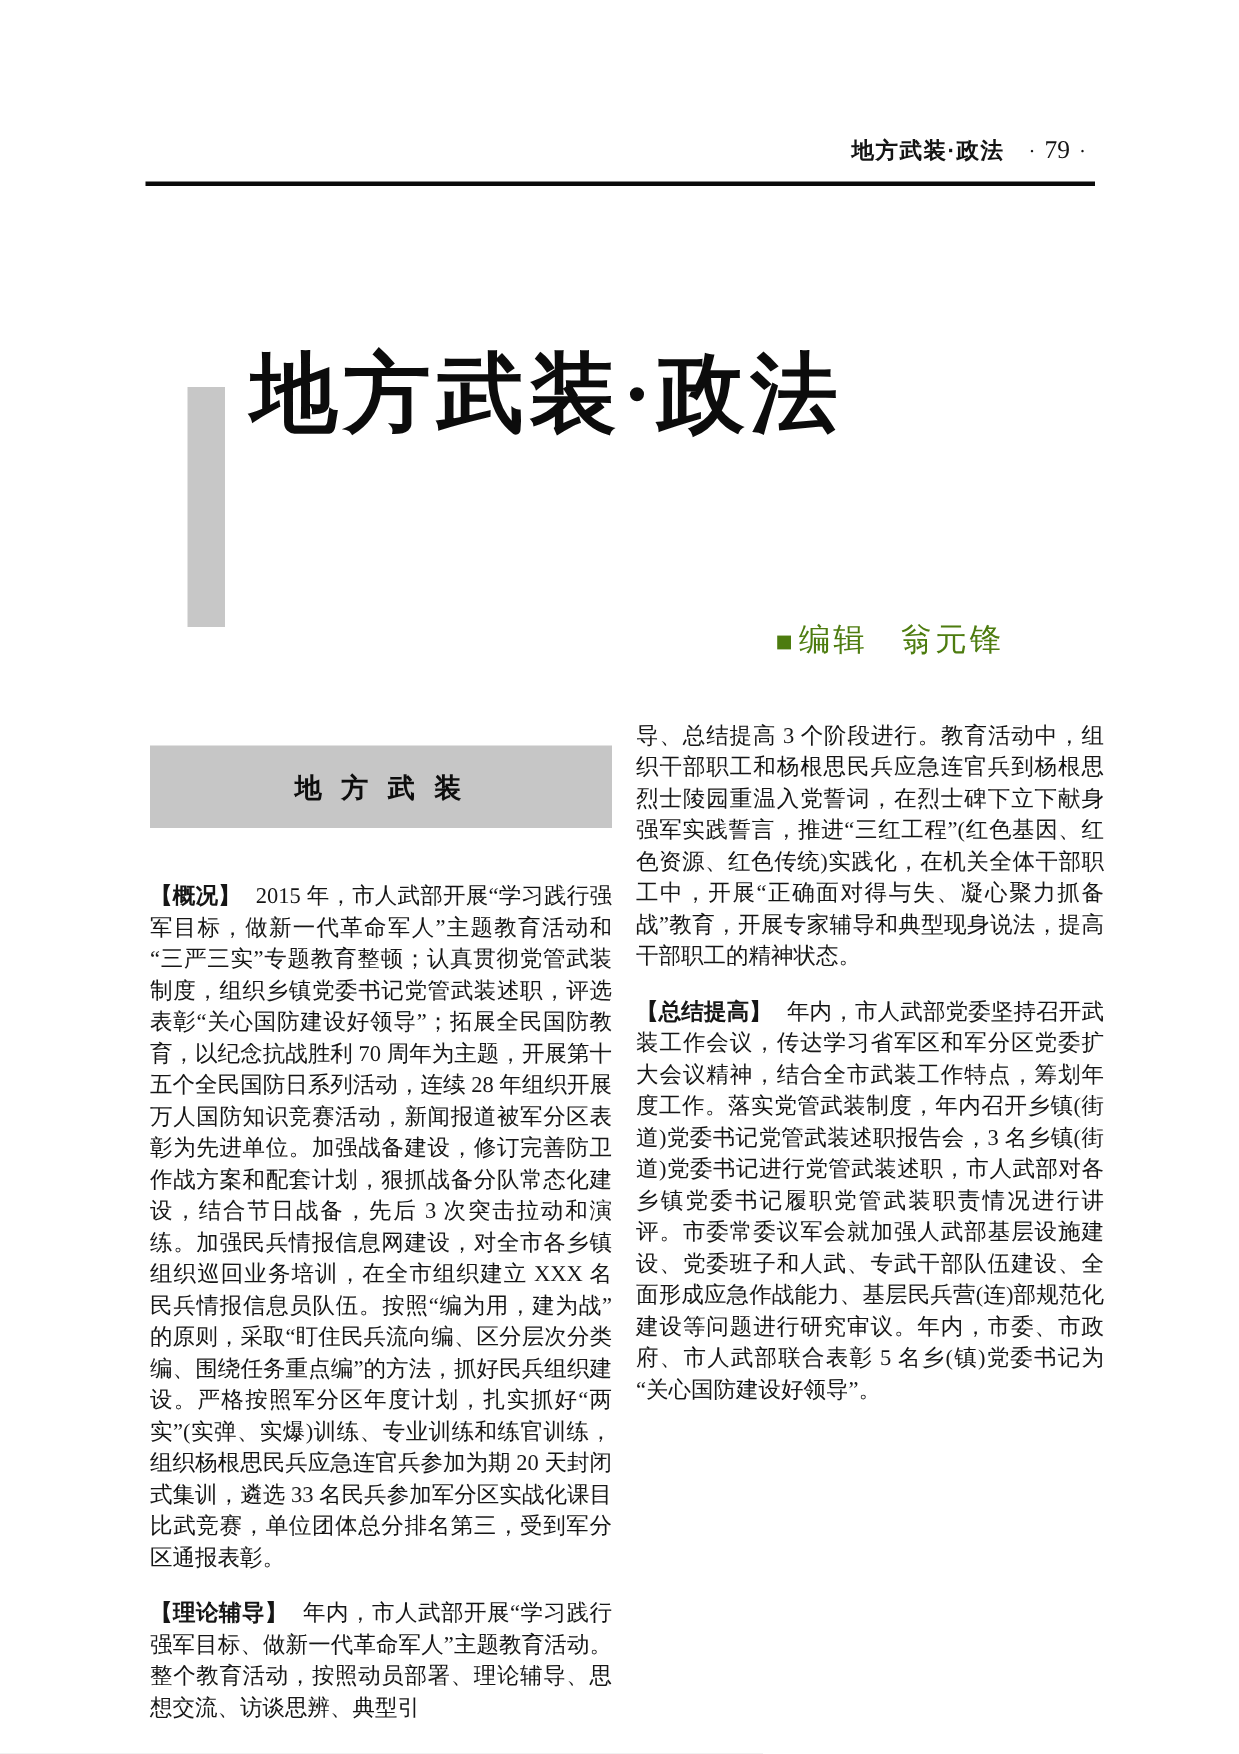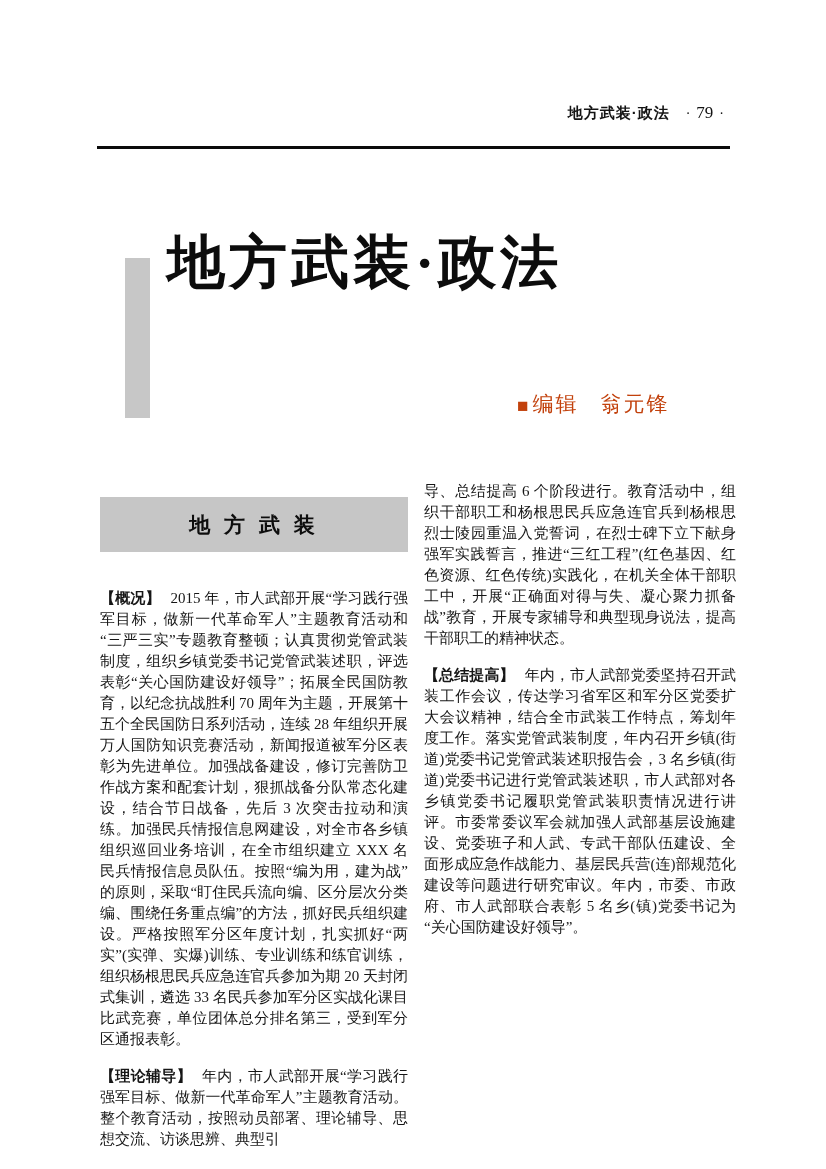--- a/index.html
+++ b/index.html
@@ -11,24 +11,24 @@
     background: #ffffff;
     overflow: hidden;
     font-family: "Liberation Serif", "DejaVu Serif", serif;
     color: #141414;
   }
 
   
   .running-head {
     position: absolute;
     left: 97px;
-    top: 103px;
+    top: 90px;
     width: 633px;
     text-align: right;
-    padding-bottom: 23px;
+    padding-bottom: 11px;
     border-bottom: 3px solid #0a0a0a;
     white-space: nowrap;
   }
   .run-title {
     font-family: "Liberation Sans", "DejaVu Sans", sans-serif;
     font-weight: 700;
     font-size: 15px;
     letter-spacing: 1px;
   }
   .run-folio { margin-left: 10px; font-size: 16px; }
@@ -52,45 +52,45 @@
     font-size: 58px;
     font-weight: 700;
     letter-spacing: 4px;
     font-family: "Liberation Serif", "DejaVu Serif", serif;
     color: #0c0c0c;
     white-space: nowrap;
   }
   .editor-line {
     position: absolute;
     left: 517px;
-    top: 390px;
+    top: 412px;
     font-size: 21px;
     letter-spacing: 2px;
     white-space: nowrap;
-    color: #c2410c;
+    color: #4d7c0f;
   }
   .editor-square { display: inline-block; transform: translateY(1px); font-size: 19px; margin-right: 2px; }
   .editor-name { margin-left: 22px; }
 
   
   .col { position: absolute; }
   .col-left  { left: 100px; top: 497px; width: 308px; }
   .col-right { left: 424px; top: 481px; width: 312px; }
 
   .section-header-box {
     height: 55px;
     background: #c6c6c6;
     display: flex;
     align-items: center;
     justify-content: center;
   }
   .section-header-box .section-title {
     font-family: "Liberation Sans", "DejaVu Sans", sans-serif;
     font-weight: 600;
-    font-size: 21px;
+    font-size: 18px;
     letter-spacing: 4px;
     color: #0d0d0d;
   }
   .subsection-title {
     margin-top: 20px;
     text-align: center;
     font-size: 17px;
     letter-spacing: 4px;
     color: #1a1a1a;
   }
@@ -137,20 +137,20 @@
     <p class="para">
       <span class="para-label">【概况】</span><span class="para-text">2015 年，市人武部开展“学习践行强军目标，做新一代革命军人”主题教育活动和“三严三实”专题教育整顿；认真贯彻党管武装制度，组织乡镇党委书记党管武装述职，评选表彰“关心国防建设好领导”；拓展全民国防教育，以纪念抗战胜利 70 周年为主题，开展第十五个全民国防日系列活动，连续 28 年组织开展万人国防知识竞赛活动，新闻报道被军分区表彰为先进单位。加强战备建设，修订完善防卫作战方案和配套计划，狠抓战备分队常态化建设，结合节日战备，先后 3 次突击拉动和演练。加强民兵情报信息网建设，对全市各乡镇组织巡回业务培训，在全市组织建立 XXX 名民兵情报信息员队伍。按照“编为用，建为战”的原则，采取“盯住民兵流向编、区分层次分类编、围绕任务重点编”的方法，抓好民兵组织建设。严格按照军分区年度计划，扎实抓好“两实”(实弹、实爆)训练、专业训练和练官训练，组织杨根思民兵应急连官兵参加为期 20 天封闭式集训，遴选 33 名民兵参加军分区实战化课目比武竞赛，单位团体总分排名第三，受到军分区通报表彰。</span>
     </p>
     <p class="para">
       <span class="para-label">【理论辅导】</span><span class="para-text">年内，市人武部开展“学习践行强军目标、做新一代革命军人”主题教育活动。整个教育活动，按照动员部署、理论辅导、思想交流、访谈思辨、典型引</span>
     </p>
   </div>
 
   <div class="col col-right">
     <p class="para">
-      <span class="para-text">导、总结提高 6 个阶段进行。教育活动中，组织干部职工和杨根思民兵应急连官兵到杨根思烈士陵园重温入党誓词，在烈士碑下立下献身强军实践誓言，推进“三红工程”(红色基因、红色资源、红色传统)实践化，在机关全体干部职工中，开展“正确面对得与失、凝心聚力抓备战”教育，开展专家辅导和典型现身说法，提高干部职工的精神状态。</span>
+      <span class="para-text">导、总结提高 3 个阶段进行。教育活动中，组织干部职工和杨根思民兵应急连官兵到杨根思烈士陵园重温入党誓词，在烈士碑下立下献身强军实践誓言，推进“三红工程”(红色基因、红色资源、红色传统)实践化，在机关全体干部职工中，开展“正确面对得与失、凝心聚力抓备战”教育，开展专家辅导和典型现身说法，提高干部职工的精神状态。</span>
     </p>
     <p class="para">
       <span class="para-label">【总结提高】</span><span class="para-text">年内，市人武部党委坚持召开武装工作会议，传达学习省军区和军分区党委扩大会议精神，结合全市武装工作特点，筹划年度工作。落实党管武装制度，年内召开乡镇(街道)党委书记党管武装述职报告会，3 名乡镇(街道)党委书记进行党管武装述职，市人武部对各乡镇党委书记履职党管武装职责情况进行讲评。市委常委议军会就加强人武部基层设施建设、党委班子和人武、专武干部队伍建设、全面形成应急作战能力、基层民兵营(连)部规范化建设等问题进行研究审议。年内，市委、市政府、市人武部联合表彰 5 名乡(镇)党委书记为“关心国防建设好领导”。</span>
     </p>
   </div>
 
 </div>
 
 </body></html>

